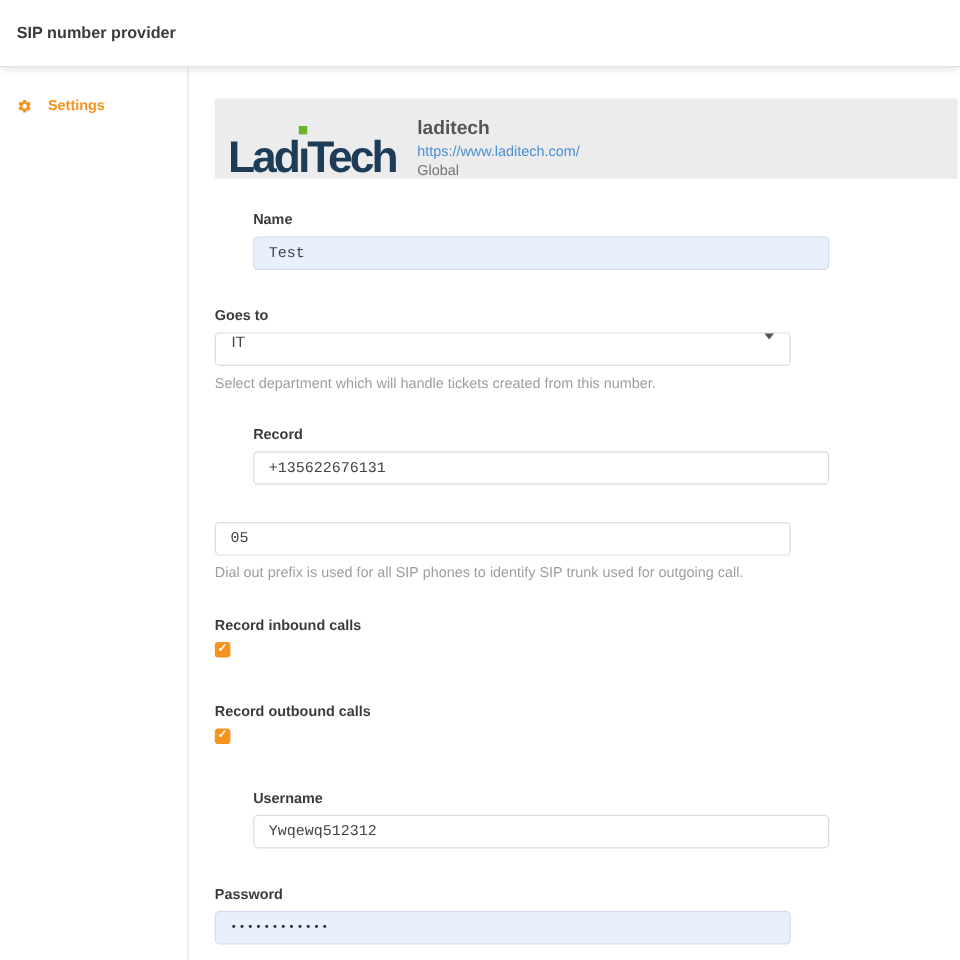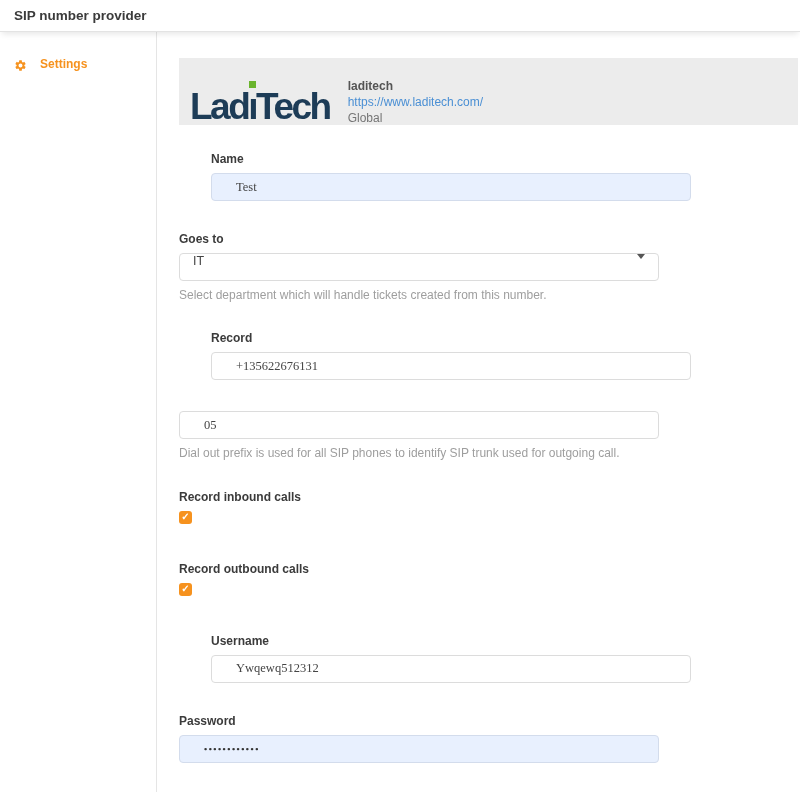--- a/index.html
+++ b/index.html
@@ -1,20 +1,20 @@
 <!DOCTYPE html>
 <html><head>
 <meta charset="utf-8">
 <style>
   * { margin:0; padding:0; box-sizing:border-box; }
   html,body { width:800px; height:800px; background:#fff;
     font-family:"Liberation Sans", sans-serif; overflow:hidden; }
 
   
-  .topbar { height:32px; background:#fff; border-bottom:1px solid #e3e3e3;
+  .topbar { height:56px; background:#fff; border-bottom:1px solid #e3e3e3;
     display:flex; align-items:center; padding-left:14px; position:relative; z-index:3;
     box-shadow:0 4px 6px -2px rgba(0,0,0,0.10); }
   .topbar-title { font-size:13.5px; font-weight:bold; color:#3b3b3b; }
 
   .layout { display:flex; height:760px; }
 
   
   .sidebar { width:157px; border-right:1px solid #e5e5e5; background:#fff;
     padding-top:25px; flex-shrink:0; }
   .side-item { display:flex; align-items:center; gap:13px; padding-left:14px;
@@ -27,30 +27,30 @@
 
   
   .banner { background:#ececec; height:67px; display:flex; align-items:flex-end;
     padding-left:11px; margin-bottom:27px; }
   .logo { font-size:37px; font-weight:bold; letter-spacing:-2.5px; color:#1d3c57;
     line-height:1; white-space:nowrap; margin-right:18px; }
   .logo .iwrap { position:relative; display:inline-block; }
   .logo .green-dot { position:absolute; left:1px; top:-7px; width:7px; height:7px;
     background:#6ab42d; }
   .provider-info { display:flex; flex-direction:column; gap:2px; }
-  .provider-name { font-size:12px; font-weight:bold; color:#555; }
+  .provider-name { font-size:16px; font-weight:bold; color:#555; }
   .provider-url { font-size:12px; color:#4a8fd4; text-decoration:none; }
   .provider-scope { font-size:12px; color:#757575; }
 
   
   .group { width:480px; }
   .label { font-size:12px; font-weight:bold; color:#3b3b3b; margin-bottom:7px; }
   .tinput { width:480px; height:28px; border:1px solid #dcdcdc; border-radius:4px;
-    background:#fff; font-family:Liberation Serif, serif; font-size:12.5px;
-    color:#444; padding:0 24px; outline:none; display:block; }
+    background:#fff; font-family:Liberation Mono, monospace; font-size:12.5px;
+    color:#444; padding:0 12px; outline:none; display:block; }
   .tinput.autofill { background:#e8f0fe; border-color:#d3dcec; }
   .tinput.pwd { font-size:9px; letter-spacing:1.5px; color:#333; font-weight:bold; }
   .select { width:480px; height:28px; border:1px solid #dcdcdc; border-radius:4px;
     background:#fff; display:flex; align-items:flex-start; justify-content:space-between;
     padding:0 13px; cursor:pointer; }
   .select-value { font-size:12.5px; color:#444; }
   .caret { width:0; height:0; border-left:4px solid transparent;
     border-right:4px solid transparent; border-top:5px solid #555; }
   .help { font-size:12px; color:#9e9e9e; margin-top:7px; line-height:1.2; }
 

